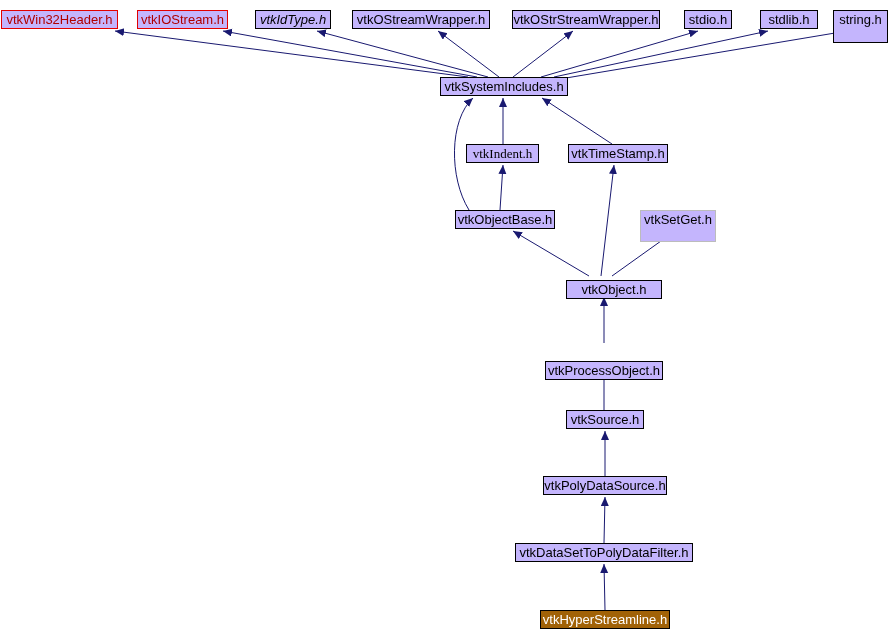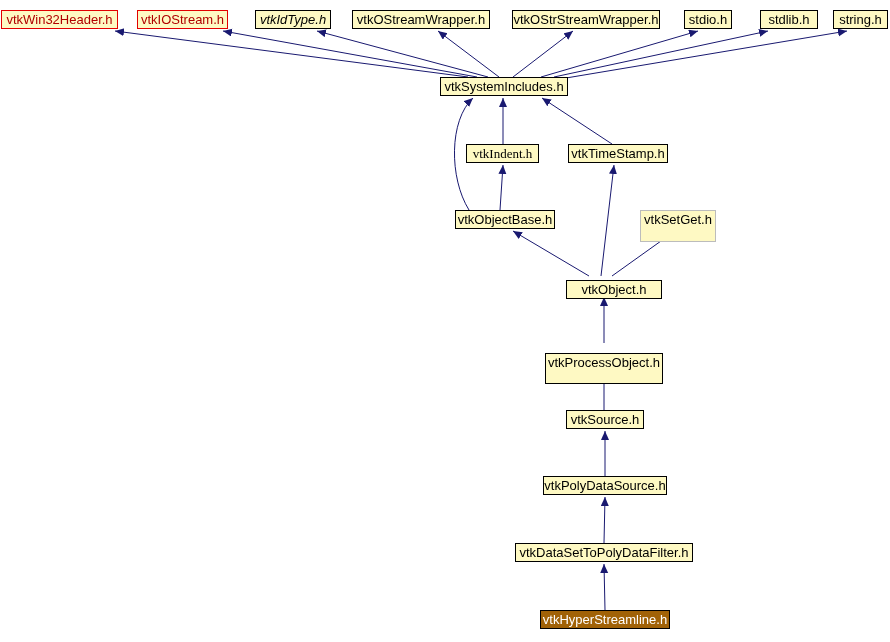--- a/index.html
+++ b/index.html
@@ -24,21 +24,21 @@
     pointer-events: none;
   }
   #edges path.edge {
     fill: none;
     stroke-width: 1;
   }
   .node {
     position: absolute;
     box-sizing: border-box;
     border: 1px solid #000000;
-    background: #fef9c3;
+    background: #c4b5fd;
     color: #000000;
     font-size: 13px;
     line-height: 17px;
     text-align: center;
     white-space: nowrap;
     overflow: hidden;
     cursor: pointer;
   }
   .node.plain {
     cursor: default;
@@ -93,25 +93,25 @@
       </g>
   </svg>
 
 <div class="node red" style="left: 1px; top: 10px; width: 117px; height: 19px;">vtkWin32Header.h</div>
     <div class="node red" style="left: 137px; top: 10px; width: 91px; height: 19px;">vtkIOStream.h</div>
     <div class="node normal" style="left: 255px; top: 10px; width: 76px; height: 19px; font-style: italic;">vtkIdType.h</div>
     <div class="node normal" style="left: 352px; top: 10px; width: 138px; height: 19px;">vtkOStreamWrapper.h</div>
     <div class="node normal" style="left: 512px; top: 10px; width: 148px; height: 19px;">vtkOStrStreamWrapper.h</div>
     <div class="node plain" style="left: 684px; top: 10px; width: 48px; height: 19px;">stdio.h</div>
     <div class="node plain" style="left: 760px; top: 10px; width: 58px; height: 19px;">stdlib.h</div>
-    <div class="node plain" style="left: 833px; top: 10px; width: 55px; height: 19px;">string.h</div>
+    <div class="node plain" style="left: 833px; top: 10px; width: 55px; height: 33px;">string.h</div>
     <div class="node normal" style="left: 440px; top: 77px; width: 128px; height: 19px;">vtkSystemIncludes.h</div>
     <div class="node normal" style="left: 466px; top: 144px; width: 73px; height: 19px; font-family: Liberation Serif, serif;">vtkIndent.h</div>
     <div class="node normal" style="left: 568px; top: 144px; width: 100px; height: 19px;">vtkTimeStamp.h</div>
     <div class="node normal" style="left: 455px; top: 210px; width: 100px; height: 19px;">vtkObjectBase.h</div>
     <div class="node gray" style="left: 640px; top: 210px; width: 76px; height: 32px;">vtkSetGet.h</div>
     <div class="node normal" style="left: 566px; top: 280px; width: 96px; height: 19px;">vtkObject.h</div>
-    <div class="node normal" style="left: 545px; top: 353px; width: 118px; height: 31px;">vtkProcessObject.h</div>
+    <div class="node normal" style="left: 545px; top: 361px; width: 118px; height: 19px;">vtkProcessObject.h</div>
     <div class="node normal" style="left: 566px; top: 410px; width: 78px; height: 19px;">vtkSource.h</div>
     <div class="node normal" style="left: 515px; top: 543px; width: 178px; height: 19px;">vtkDataSetToPolyDataFilter.h</div>
     <div class="node normal" style="left: 543px; top: 476px; width: 124px; height: 19px;">vtkPolyDataSource.h</div>
     <div class="node current" style="left: 540px; top: 610px; width: 130px; height: 19px;">vtkHyperStreamline.h</div>
   </div>
 
 </body></html>

